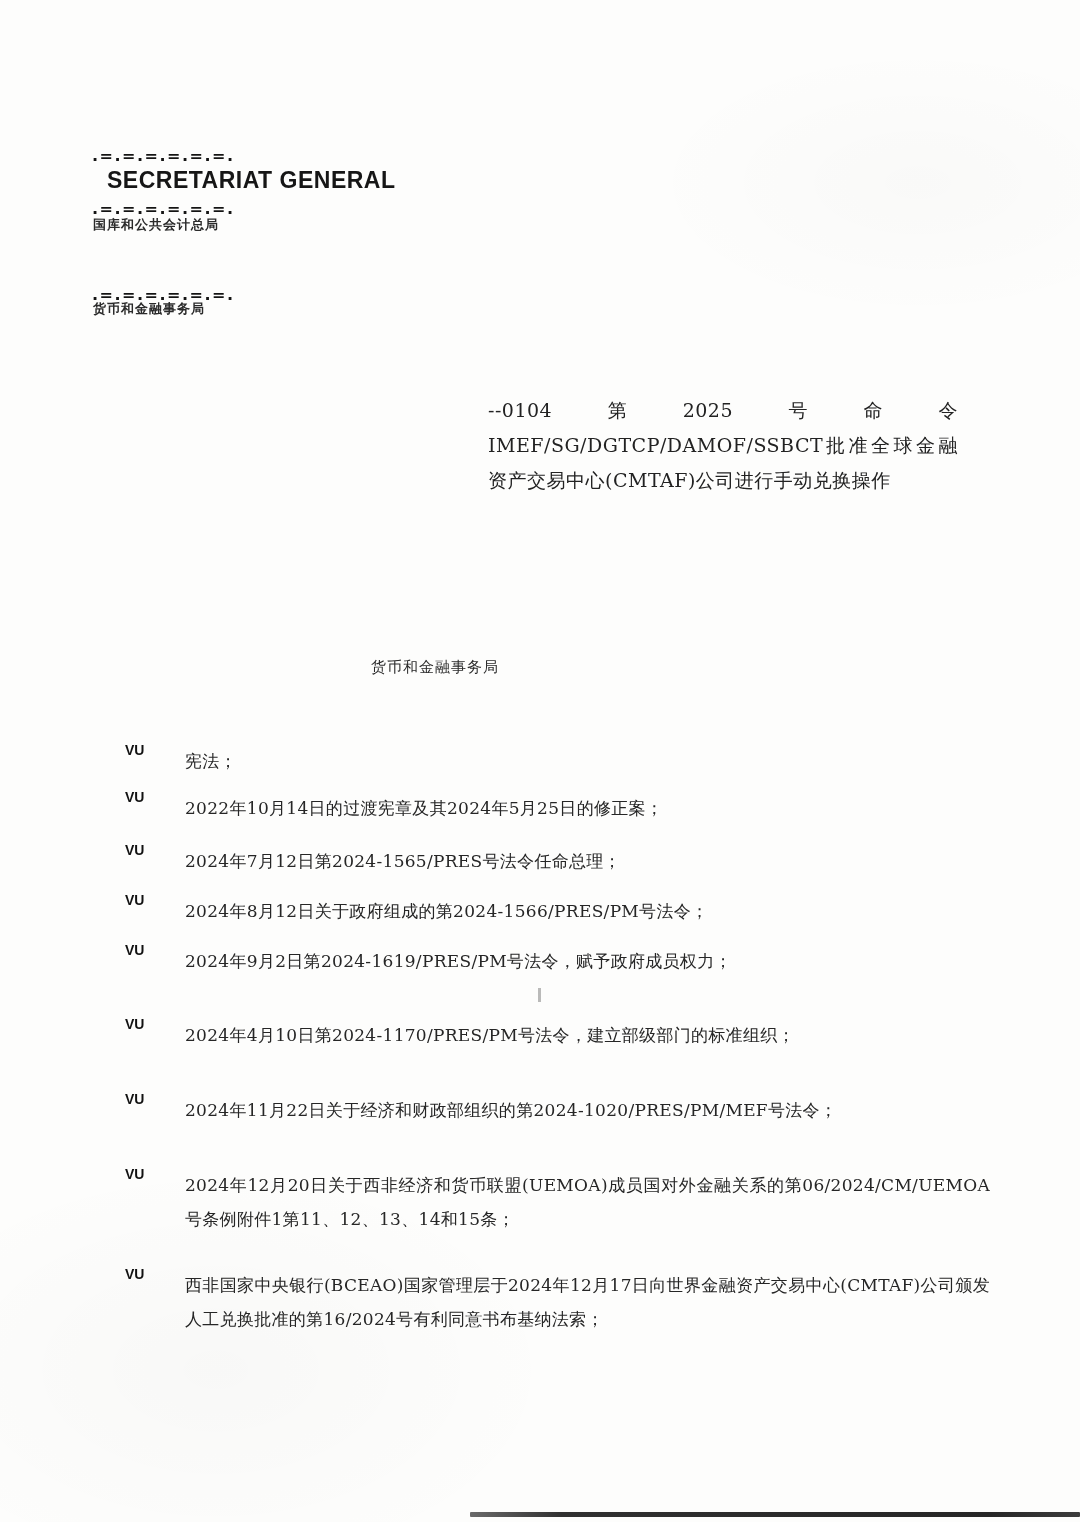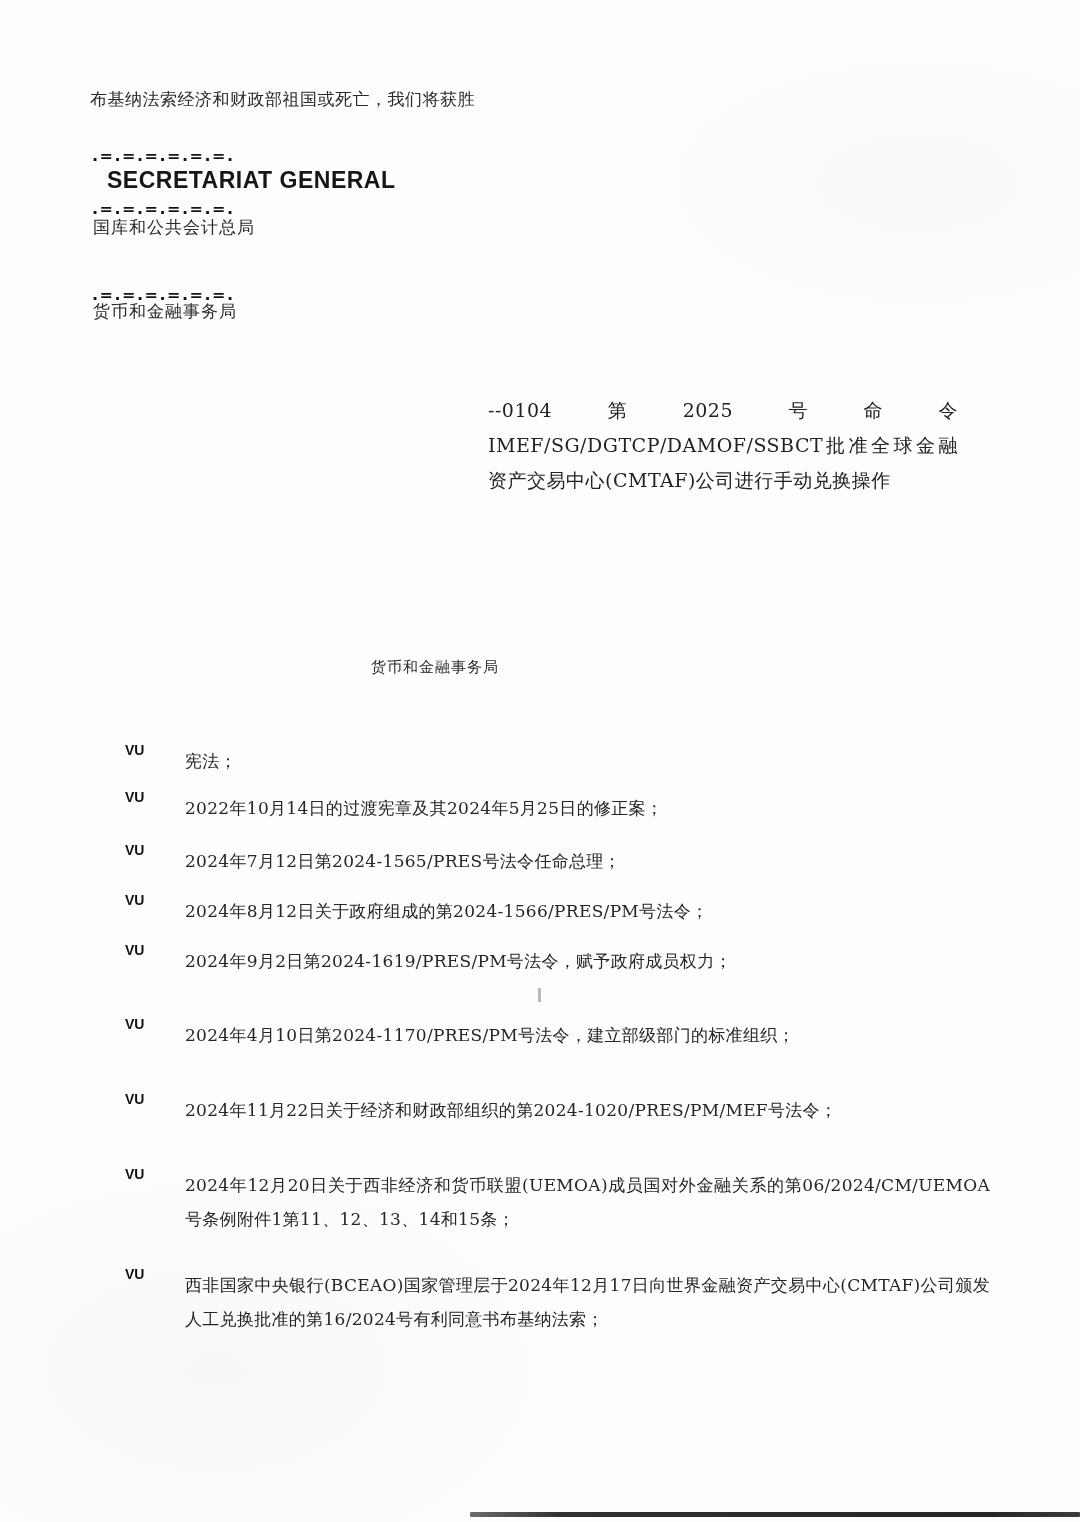--- a/index.html
+++ b/index.html
@@ -44,23 +44,24 @@
   .secretariat {
     left: 107px; top: 167px;
     font-family: "Liberation Sans", "DejaVu Sans", sans-serif;
     font-weight: bold;
     font-size: 23px;
     letter-spacing: 0.5px;
     color: #161616;
     white-space: nowrap;
   }
   .directorate {
-    font-size: 17px;
+    font-size: 13px;
     letter-spacing: 1px;
     white-space: nowrap;
+    font-weight: bold;
   }
   .dir1 { left: 93px; top: 216px; }
   .dir2 { left: 93px; top: 300px; }
   .order-title {
     left: 488px; top: 393px;
     width: 470px;
     font-size: 19px;
     line-height: 35px;
     letter-spacing: 0.5px;
     color: #222;
@@ -101,21 +102,20 @@
     left: 538px; top: 988px;
     width: 3px; height: 14px;
     background: rgba(60,60,60,0.35);
   }
 </style>
 </head>
 <body>
 
 <div class="page">
 
-  <div class="abs cjk-serif motto">布基纳法索经济和财政部祖国或死亡，我们将获胜</div>
 
   <div class="abs sep sep1">.=.=.=.=.=.=.</div>
 
   <div class="abs secretariat">SECRETARIAT GENERAL</div>
 
   <div class="abs sep sep2">.=.=.=.=.=.=.</div>
 
   <div class="abs cjk-serif directorate dir1">国库和公共会计总局</div>
 
   <div class="abs sep sep3">.=.=.=.=.=.=.</div>

